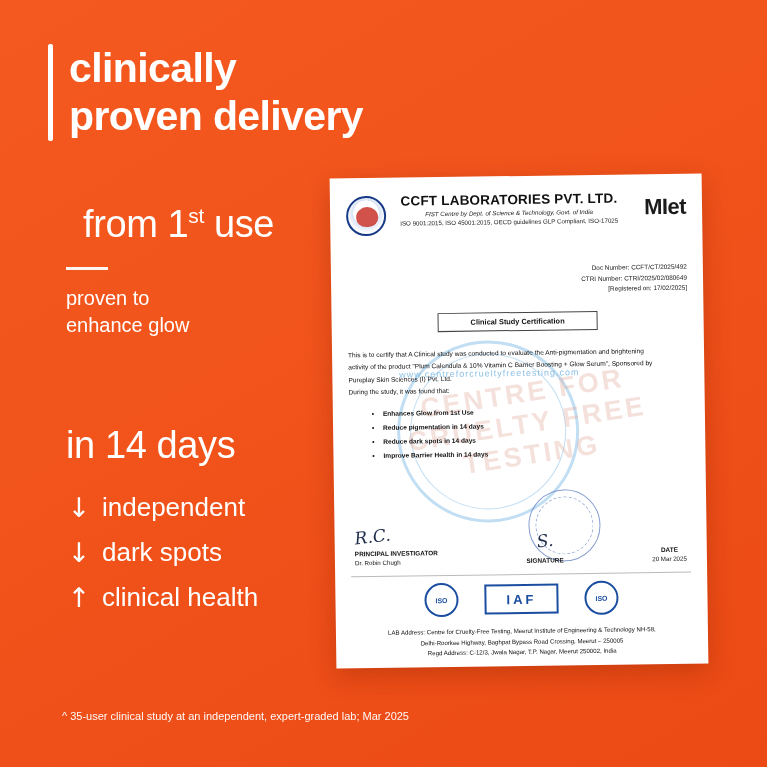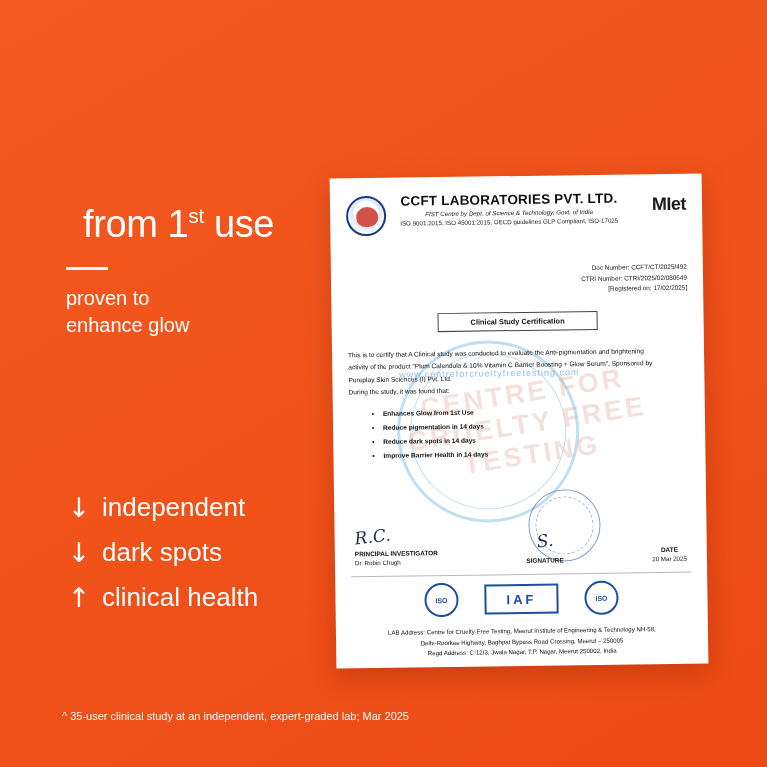--- a/index.html
+++ b/index.html
@@ -185,21 +185,21 @@
   .lab-name {
     font-size: 13.5px; font-weight: bold; color: #111;
     letter-spacing: .2px;
   }
   .lab-sub1 { font-size: 6.2px; font-style: italic; color: #222; margin-top: 2px; }
   .lab-sub2 { font-size: 6.2px; color: #222; margin-top: 1.5px; }
 
   .miet {
     flex: 0 0 54px;
     text-align: right;
-    font-size: 18px; font-weight: bold;
+    font-size: 22px; font-weight: bold;
     color: #1b1b1b;
     letter-spacing: -.5px;
     padding-top: 6px;
   }
 
   .doc-meta {
     position: relative;
     text-align: right;
     margin-top: 16px;
     font-size: 6.4px;
@@ -310,32 +310,40 @@
     font-size: 6.1px;
     line-height: 1.75;
     color: #111;
   }
 </style>
 </head>
 <body>
 
 <div class="stage">
 
+  <div class="headline-wrap">
+    <div class="headline-bar"></div>
+    <div class="headline">
+      <div>clinically</div>
+      <div>proven delivery</div>
+    </div>
+  </div>
 
   <div class="sub1">
     <span>from 1</span><sup>st</sup><span> use</span>
   </div>
 
   <div class="rule"></div>
 
   <div class="sub2">
     <div>proven to</div>
     <div>enhance glow</div>
   </div>
 
+  <div class="sub3">in 14 days</div>
 
   <div class="benefits">
     <div class="benefit">
       <span class="arrow">↓</span>
       <span>independent</span>
     </div>
     <div class="benefit">
       <span class="arrow">↓</span>
       <span>dark spots</span>
     </div>

